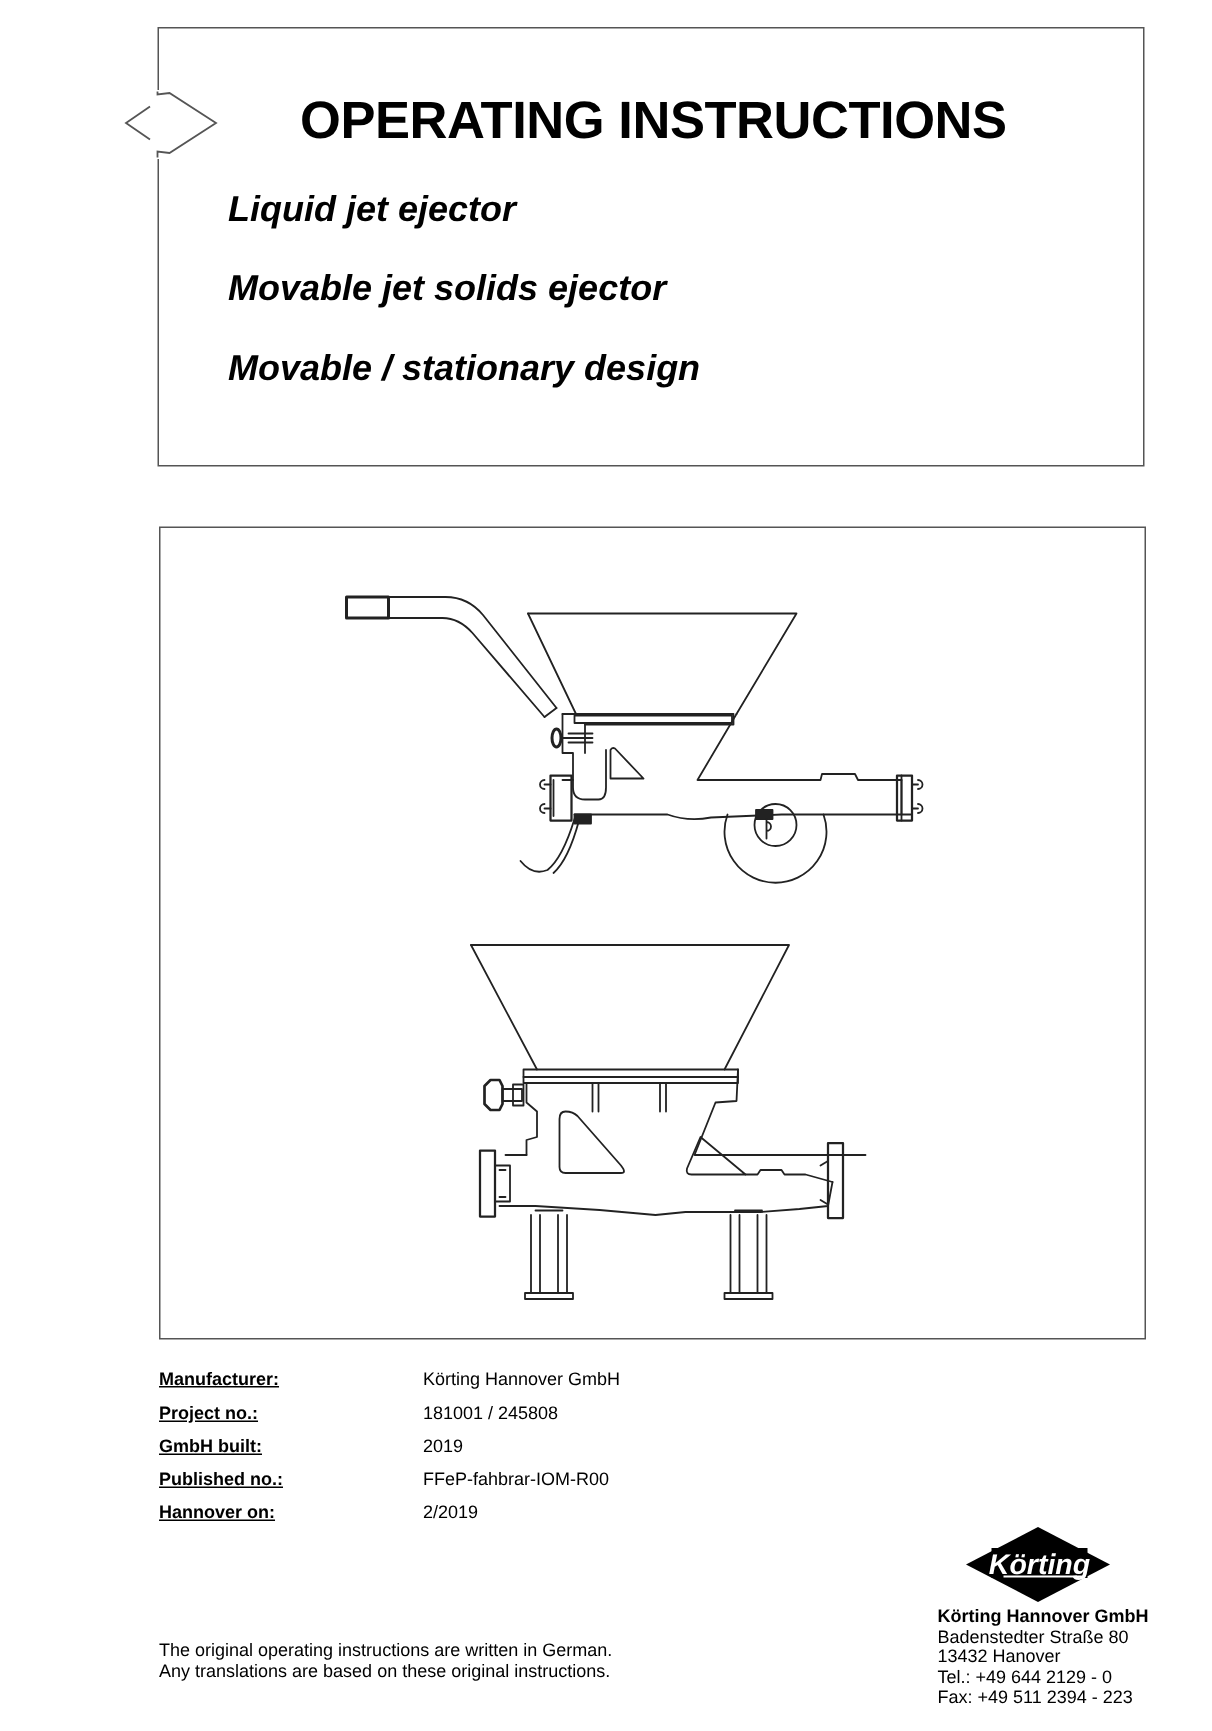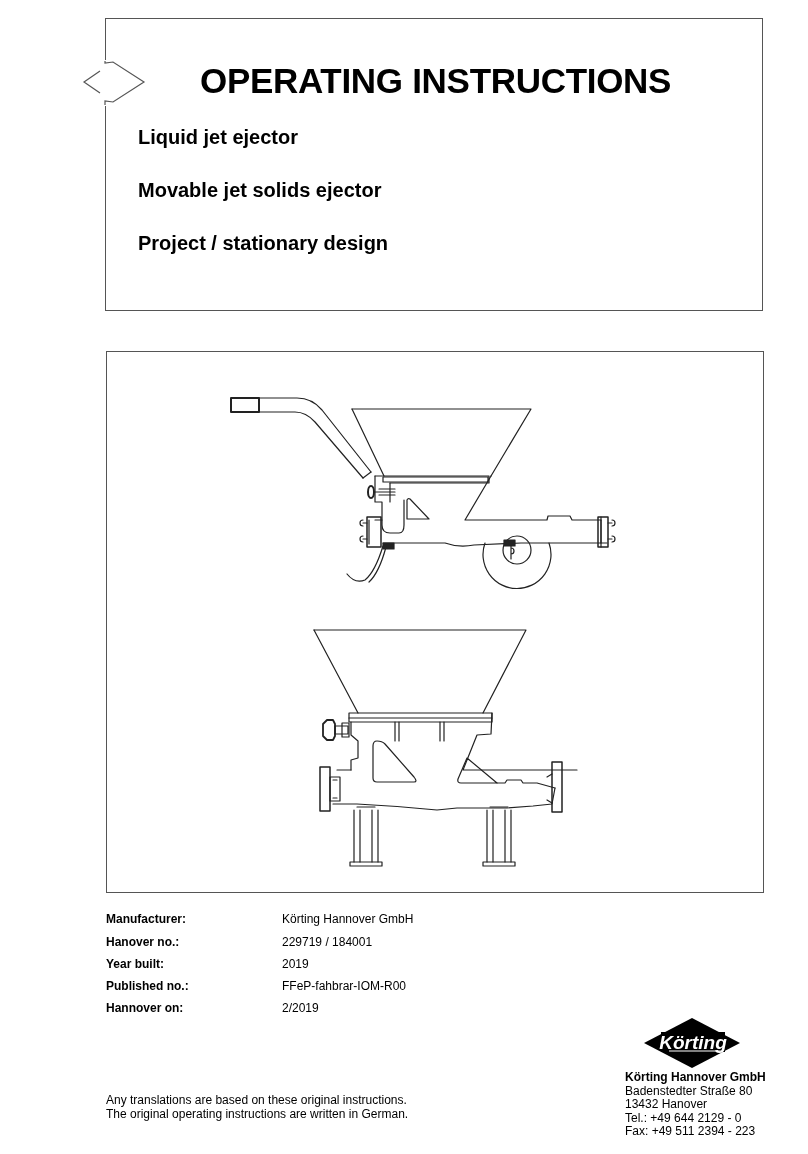--- a/index.html
+++ b/index.html
@@ -37,24 +37,25 @@
       left: 152px;
       top: 61px;
       font-size: 35px;
       font-weight: bold;
       letter-spacing: -0.3px;
       white-space: nowrap;
       margin-left: 48px;
     }
     .subtitle {
       position: absolute;
-      left: 138px;
-      font-size: 20px;
-      font-weight: bold;
-      white-space: nowrap;
+      left: 152px;
+      font-size: 24px;
+      font-weight: bold;
+      white-space: nowrap;
+      font-style: italic;
     }
     .sub1 { top: 126px; }
     .sub2 { top: 179px; }
     .sub3 { top: 232px; }
 
     .figure-box {
       position: absolute;
       left: 106px;
       top: 351px;
       width: 658px;
@@ -71,20 +72,21 @@
     .meta-row {
       position: absolute;
       left: 106px;
       font-size: 12px;
       white-space: nowrap;
     }
     .meta-label {
       position: absolute;
       left: 0;
       font-weight: bold;
+      text-decoration: underline;
     }
     .meta-value {
       position: absolute;
       left: 176px;
     }
 
     .logo {
       position: absolute;
       left: 643px;
       top: 1017px;
@@ -118,21 +120,21 @@
 
 <svg class="diamond-mark" viewBox="0 0 70 46" width="70" height="46">
   <rect x="0" y="0" width="70" height="46" fill="#fff"></rect>
   <polyline points="25,1 25,3 33,2 64,22 33,42 25,41 25,45" fill="none" stroke="#555" stroke-width="1.2"></polyline>
   <polyline points="20,11 4,22 20,33" fill="none" stroke="#555" stroke-width="1.2"></polyline>
 </svg>
 
 <div class="main-title">OPERATING INSTRUCTIONS</div>
 <div class="subtitle sub1">Liquid jet ejector</div>
 <div class="subtitle sub2">Movable jet solids ejector</div>
-<div class="subtitle sub3">Project / stationary design</div>
+<div class="subtitle sub3">Movable / stationary design</div>
 
 <div class="figure-box">
   <svg width="658" height="542" viewBox="0 0 658 542">
     <g fill="none" stroke="#222" stroke-width="1.2" stroke-linejoin="round" stroke-linecap="round">
 
       <g>
 
         <rect x="124" y="46" width="28" height="14" stroke-width="2"></rect>
 
         <path d="M152,46 L190,46 Q205,46 215,58 L264,120"></path>
@@ -217,25 +219,25 @@
       </g>
     </g>
   </svg>
 </div>
 
 <div class="meta-row" style="top:912px;">
   <span class="meta-label">Manufacturer:</span>
   <span class="meta-value">Körting Hannover GmbH</span>
 </div>
 <div class="meta-row" style="top:935px;">
-  <span class="meta-label">Hanover no.:</span>
-  <span class="meta-value">229719 / 184001</span>
+  <span class="meta-label">Project no.:</span>
+  <span class="meta-value">181001 / 245808</span>
 </div>
 <div class="meta-row" style="top:957px;">
-  <span class="meta-label">Year built:</span>
+  <span class="meta-label">GmbH built:</span>
   <span class="meta-value">2019</span>
 </div>
 <div class="meta-row" style="top:979px;">
   <span class="meta-label">Published no.:</span>
   <span class="meta-value">FFeP-fahbrar-IOM-R00</span>
 </div>
 <div class="meta-row" style="top:1001px;">
   <span class="meta-label">Hannover on:</span>
   <span class="meta-value">2/2019</span>
 </div>
@@ -249,15 +251,15 @@
 
 <div class="address">
   <div class="company">Körting Hannover GmbH</div>
   <div>Badenstedter Straße 80</div>
   <div>13432 Hanover</div>
   <div>Tel.: +49 644 2129 - 0</div>
   <div>Fax: +49 511 2394 - 223</div>
 </div>
 
 <div class="footnote">
+  <div>The original operating instructions are written in German.</div>
   <div>Any translations are based on these original instructions.</div>
-  <div>The original operating instructions are written in German.</div>
 </div>
 
 </body></html>

